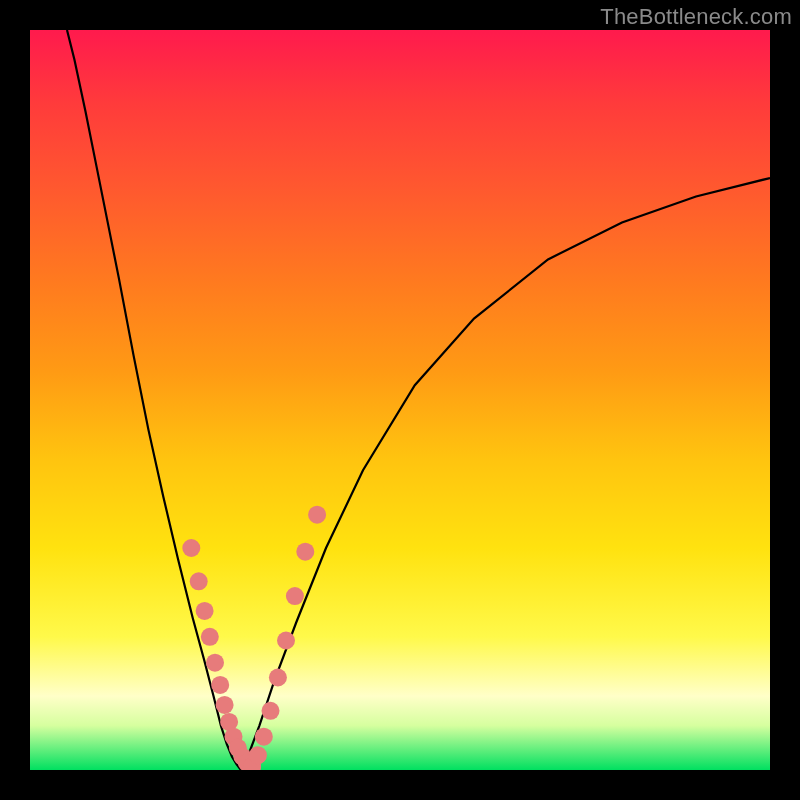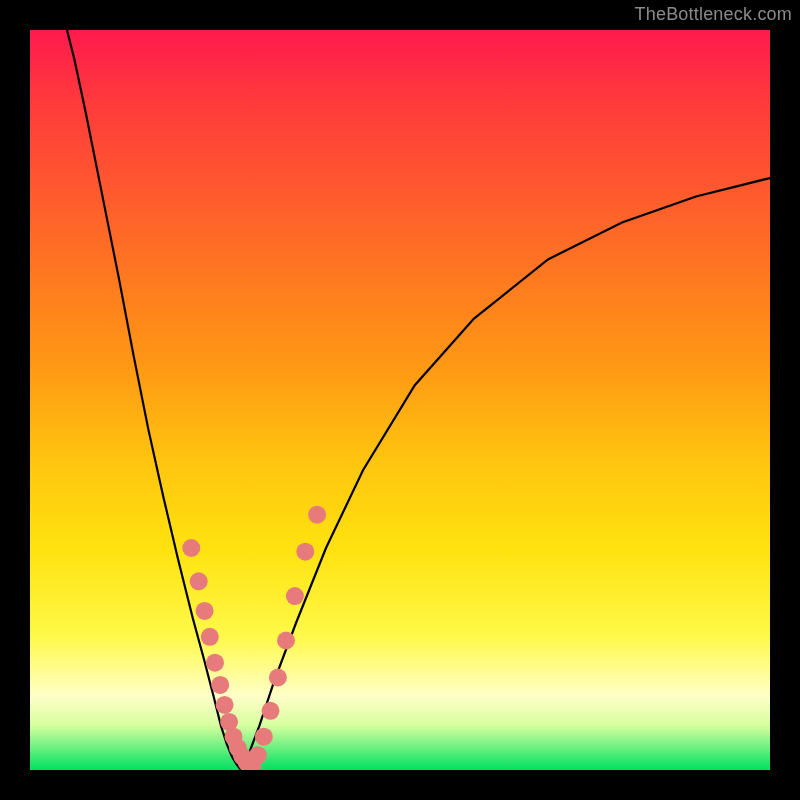--- a/index.html
+++ b/index.html
@@ -43,21 +43,21 @@
     left: 0;
     top: 0;
     width: 740px;
     height: 740px;
     pointer-events: none;
   }
   .watermark {
     position: absolute;
     top: 4px;
     right: 8px;
-    font-size: 18px;
+    font-size: 22px;
     color: #8a8a8a;
     font-weight: 500;
     letter-spacing: 0.2px;
     white-space: nowrap;
   }
   .curve {
     fill: none;
     stroke: #000;
     stroke-width: 2.2;
   }

